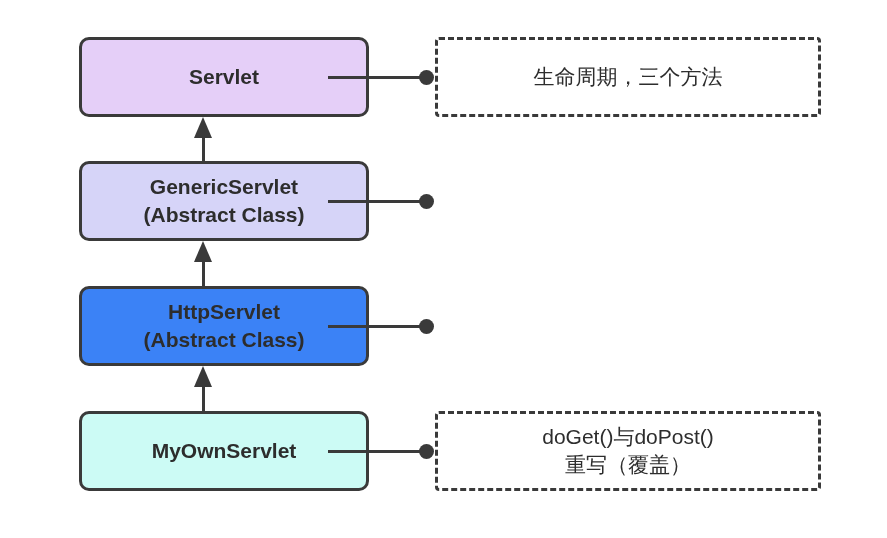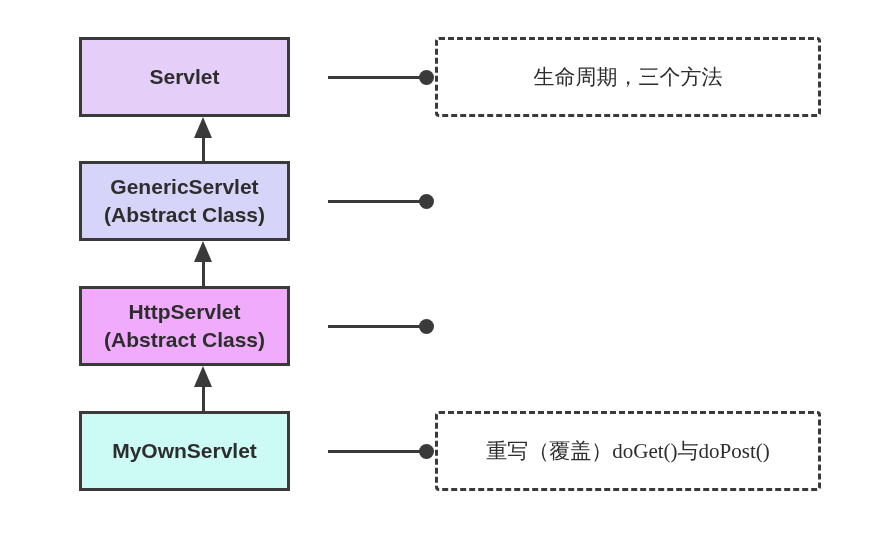--- a/index.html
+++ b/index.html
@@ -7,51 +7,51 @@
     position: relative;
     width: 887px;
     height: 538px;
     background: #ffffff;
     font-family: "Liberation Sans", sans-serif;
     overflow: hidden;
   }
   .node {
     position: absolute;
     left: 79px;
-    width: 211px;
+    width: 290px;
     height: 80px;
     box-sizing: border-box;
     border: 3px solid #3a3a3a;
-    border-radius: 0;
+    border-radius: 10px;
     display: flex;
     flex-direction: column;
     align-items: center;
     justify-content: center;
     font-weight: bold;
     font-size: 21px;
     line-height: 1.35;
     color: #2d2d2d;
     text-align: center;
   }
   .note {
     position: absolute;
     left: 435px;
     width: 386px;
     height: 80px;
     box-sizing: border-box;
     border: 3px dashed #3a3a3a;
     border-radius: 4px;
     display: flex;
+    flex-direction: column;
     align-items: center;
     justify-content: center;
     font-size: 21px;
     line-height: 1.35;
     color: #2d2d2d;
     text-align: center;
-    font-family: Liberation Serif, serif;
   }
   .row1 { top: 37px; }
   .row2 { top: 161px; }
   .row3 { top: 286px; }
   .row4 { top: 411px; }
   .connector {
     position: absolute;
     left: 328px;
     width: 99px;
     height: 3px;
@@ -115,33 +115,33 @@
   <div class="node row2" style="background-color: rgb(214, 212, 248);">
     <span>GenericServlet</span>
     <span>(Abstract Class)</span>
   </div>
   <div class="connector c2"></div>
   <div class="dot d2"></div>
 
   <div class="arrow-head h2"></div>
   <div class="arrow-stem s2"></div>
 
-  <div class="node row3" style="background-color: #f0abfc;">
+  <div class="node row3" style="background-color: #3b82f6;">
     <span>HttpServlet</span>
     <span>(Abstract Class)</span>
   </div>
   <div class="connector c3"></div>
   <div class="dot d3"></div>
 
   <div class="arrow-head h3"></div>
   <div class="arrow-stem s3"></div>
 
   <div class="node row4" style="background-color: rgb(204, 251, 245);">
     <span>MyOwnServlet</span>
   </div>
   <div class="connector c4"></div>
   <div class="dot d4"></div>
   <div class="note row4">
+    <span>doGet()与doPost()</span>
     <span>重写（覆盖）</span>
-    <span>doGet()与doPost()</span>
   </div>
 
 </div>
 
 </body></html>

